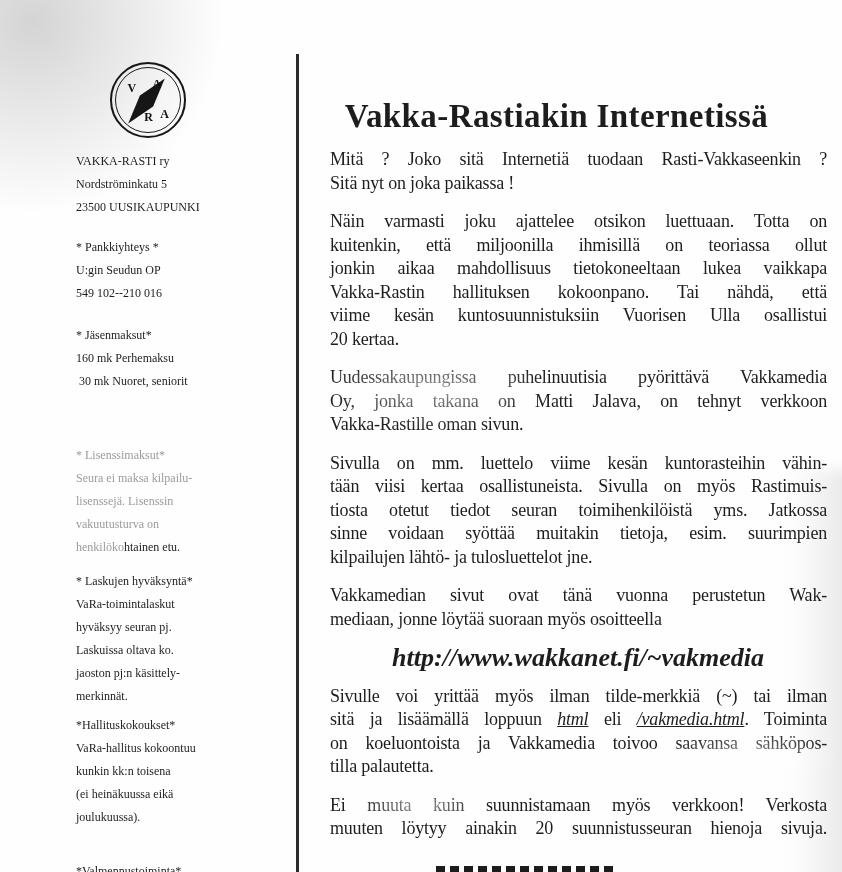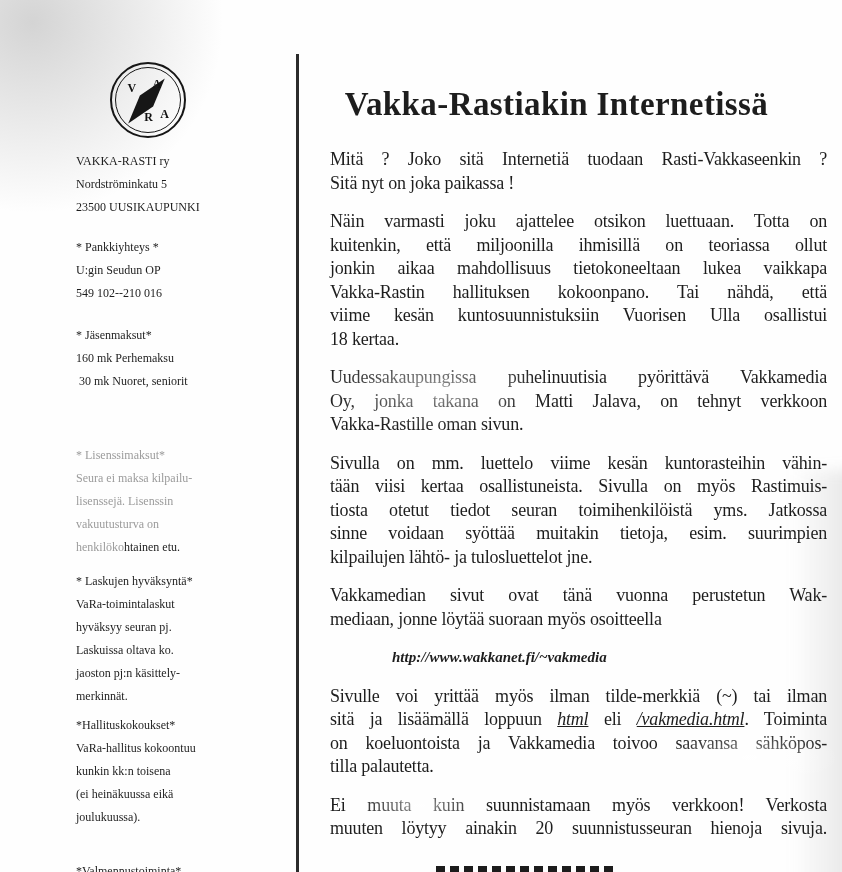--- a/index.html
+++ b/index.html
@@ -21,28 +21,28 @@
   .logo .ltr{position:absolute;font-weight:bold;font-size:12px;line-height:1;color:#111;}
   .ltr-va-v{left:23%;top:26%;} .ltr-va-a{left:56%;top:21%;}
   .ltr-ra-r{left:45%;top:64%;} .ltr-ra-a{left:66%;top:60%;}
 
   .sb-block{position:absolute;left:76px;width:228px;font-size:12px;line-height:23px;}
   .sline{white-space:pre;}
   .faded{color:#9b9b9b;}
   .dark{color:#1d1d1d;}
 
   
-  .title{position:absolute;left:330px;top:64px;width:497px;box-sizing:border-box;padding-right:44px;
+  .title{position:absolute;left:330px;top:76px;width:497px;box-sizing:border-box;padding-right:44px;
          text-align:center;font-size:33px;font-weight:bold;letter-spacing:0.4px;}
   .article{position:absolute;left:330px;top:148px;width:497px;font-size:18px;line-height:23.5px;letter-spacing:-0.2px;}
   .para{margin:0 0 15px 0;}
   .jl{text-align:justify;text-align-last:justify;text-justify:inter-word;}
   .ll{text-align:left;}
   .it{font-style:italic;text-decoration:underline;}
-  .url-line{font-weight:bold;font-style:italic;font-size:15px;padding-left:62px;margin:10px 0 15px 0;letter-spacing:0;}
+  .url-line{font-weight:bold;font-style:italic;font-size:26px;padding-left:62px;margin:10px 0 15px 0;letter-spacing:0;}
 
   
   .cutoff-heading{position:absolute;left:436px;top:866px;width:182px;height:6px;
         background:repeating-linear-gradient(90deg,#1c1c1c 0 9px, rgba(0,0,0,0) 9px 14px);}
 </style>
 </head>
 <body>
 
 <div class="page">
 
@@ -118,21 +118,21 @@
       <div class="jl">Mitä ? Joko sitä Internetiä tuodaan Rasti-Vakkaseenkin ?</div>
       <div class="ll">Sitä nyt on joka paikassa !</div>
     </div>
 
     <div class="para">
       <div class="jl">Näin varmasti joku ajattelee otsikon luettuaan. Totta on</div>
       <div class="jl">kuitenkin, että miljoonilla ihmisillä on teoriassa ollut</div>
       <div class="jl">jonkin aikaa mahdollisuus tietokoneeltaan lukea vaikkapa</div>
       <div class="jl">Vakka-Rastin hallituksen kokoonpano. Tai nähdä, että</div>
       <div class="jl">viime kesän kuntosuunnistuksiin Vuorisen Ulla osallistui</div>
-      <div class="ll">18 kertaa.</div>
+      <div class="ll">20 kertaa.</div>
     </div>
 
     <div class="para">
       <div class="jl">Uudessakaupungissa puhelinuutisia pyörittävä Vakkamedia</div>
       <div class="jl">Oy, jonka takana on Matti Jalava, on tehnyt verkkoon</div>
       <div class="ll">Vakka-Rastille oman sivun.</div>
     </div>
 
     <div class="para">
       <div class="jl">Sivulla on mm. luettelo viime kesän kuntorasteihin vähin-</div>

